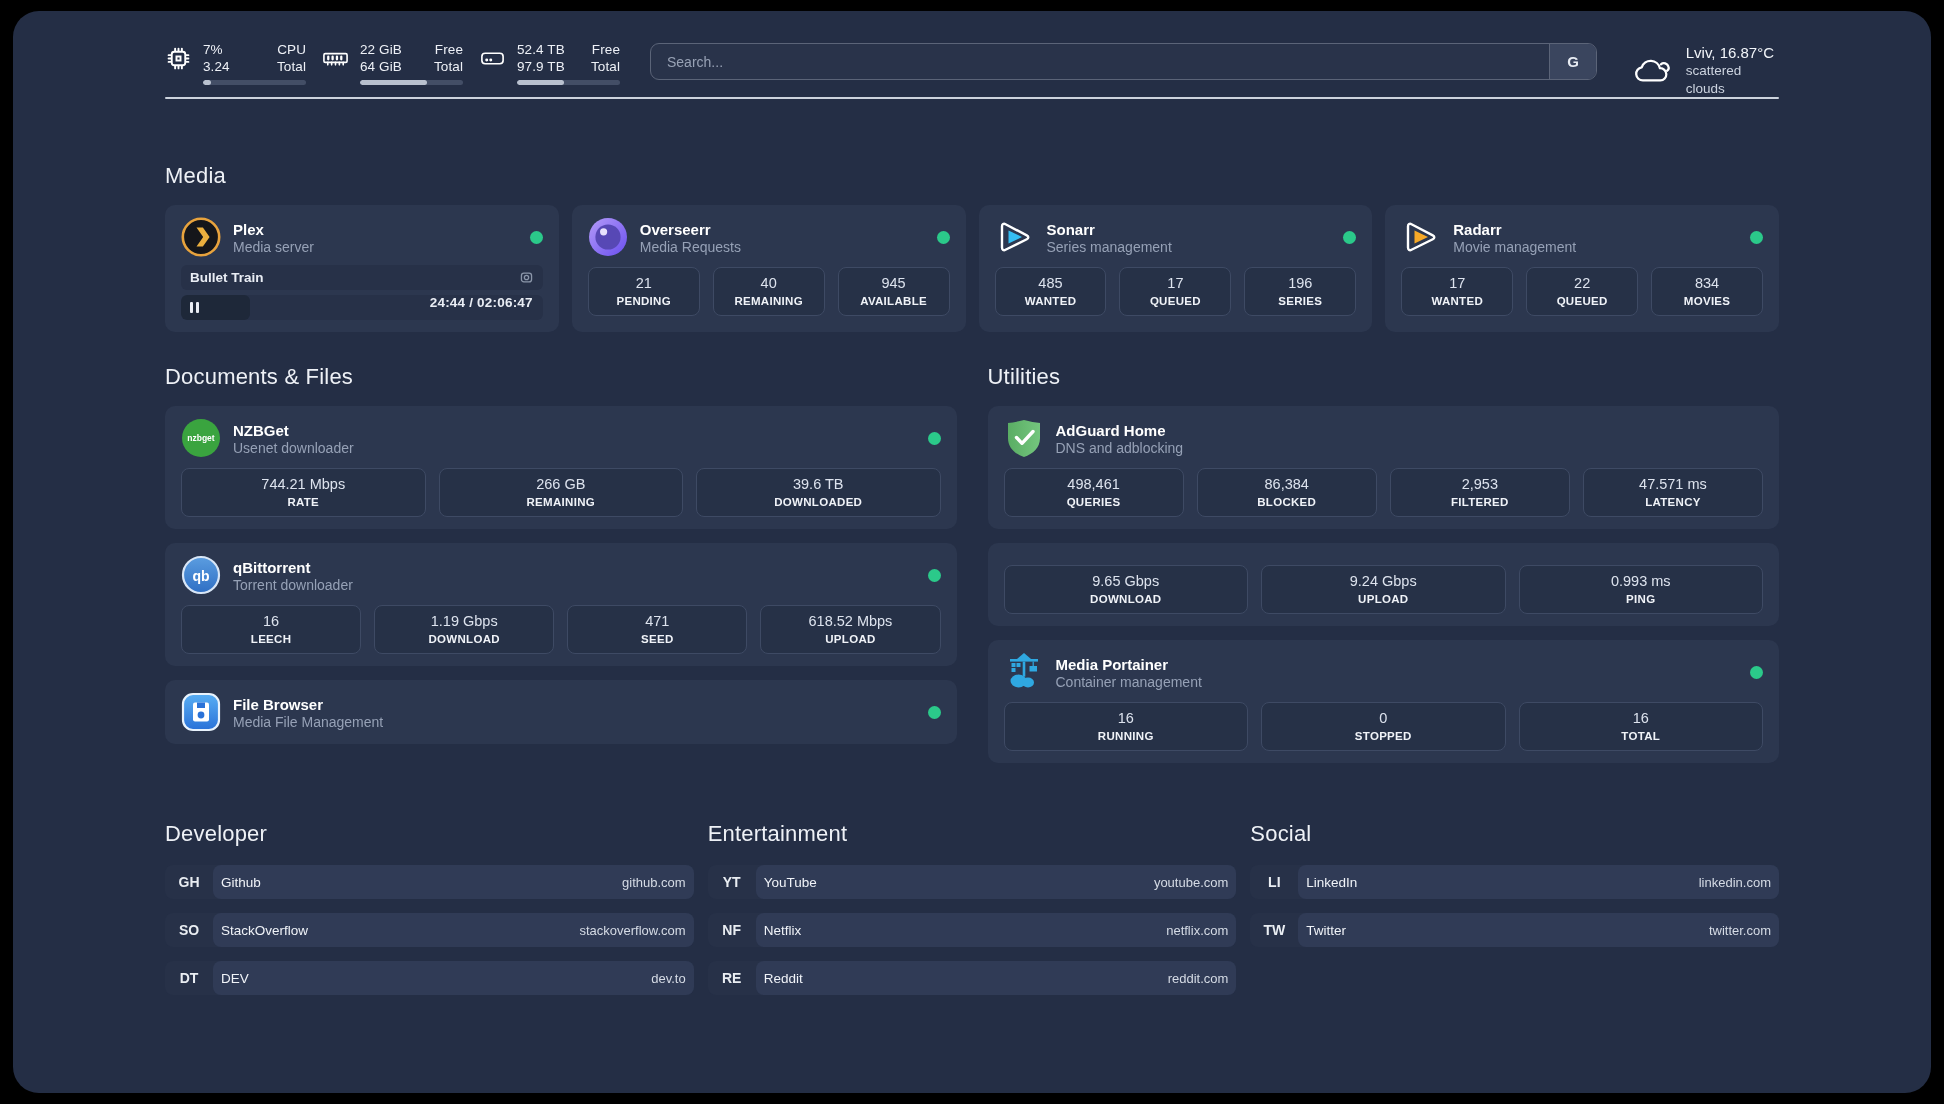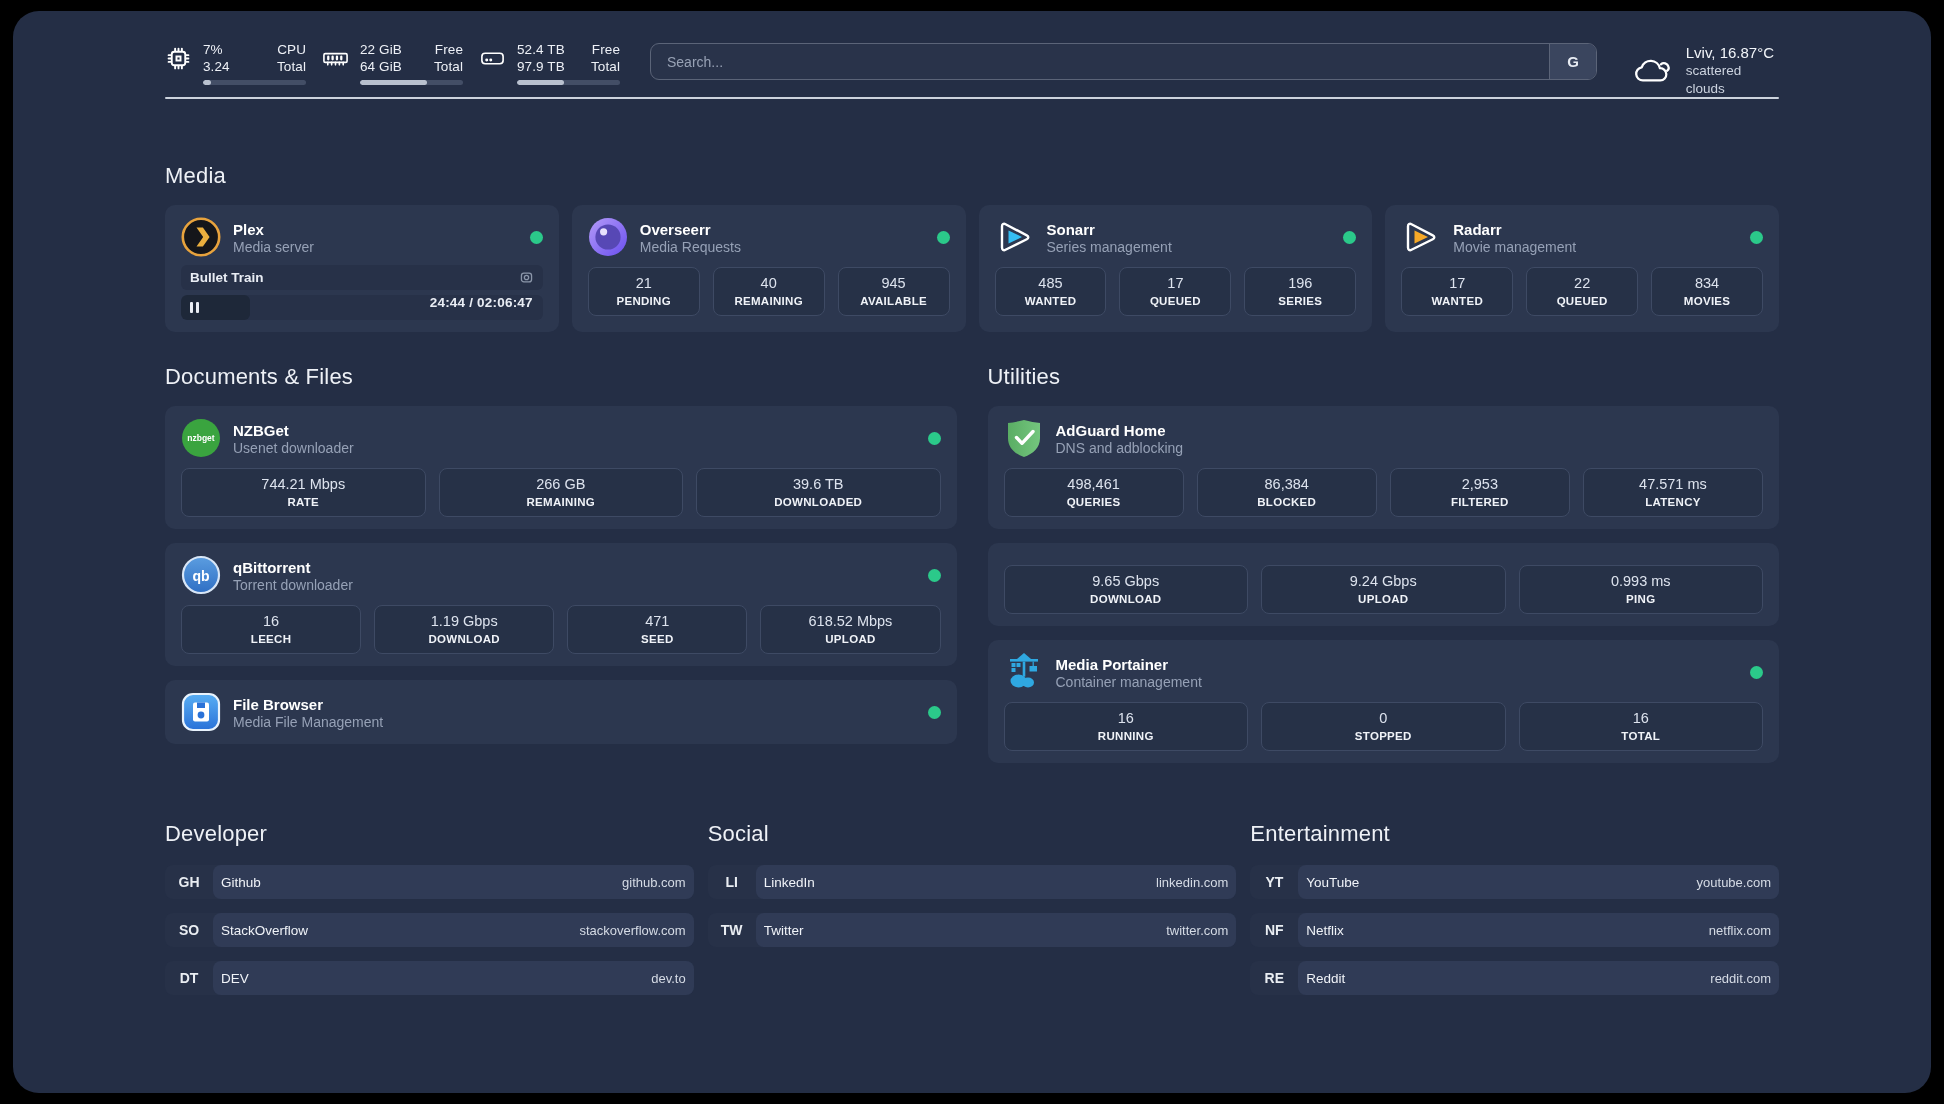--- a/index.html
+++ b/index.html
@@ -519,61 +519,61 @@
           <span class="link-abbr">DT</span>
           <span class="link-bar">
                 <span class="link-name">DEV</span>
                 <span class="link-url">dev.to</span>
               </span>
         </div>
       </div>
     </div>
 
     <div>
+      <h2 class="section-title">Entertainment</h2>
+      <div class="link-rows">
+        <div class="link-row">
+          <span class="link-abbr">YT</span>
+          <span class="link-bar">
+                <span class="link-name">YouTube</span>
+                <span class="link-url">youtube.com</span>
+              </span>
+        </div>
+        <div class="link-row">
+          <span class="link-abbr">NF</span>
+          <span class="link-bar">
+                <span class="link-name">Netflix</span>
+                <span class="link-url">netflix.com</span>
+              </span>
+        </div>
+        <div class="link-row">
+          <span class="link-abbr">RE</span>
+          <span class="link-bar">
+                <span class="link-name">Reddit</span>
+                <span class="link-url">reddit.com</span>
+              </span>
+        </div>
+      </div>
+    </div>
+
+    <div>
       <h2 class="section-title">Social</h2>
       <div class="link-rows">
         <div class="link-row">
           <span class="link-abbr">LI</span>
           <span class="link-bar">
                 <span class="link-name">LinkedIn</span>
                 <span class="link-url">linkedin.com</span>
               </span>
         </div>
         <div class="link-row">
           <span class="link-abbr">TW</span>
           <span class="link-bar">
                 <span class="link-name">Twitter</span>
                 <span class="link-url">twitter.com</span>
               </span>
         </div>
       </div>
     </div>
-
-    <div>
-      <h2 class="section-title">Entertainment</h2>
-      <div class="link-rows">
-        <div class="link-row">
-          <span class="link-abbr">YT</span>
-          <span class="link-bar">
-                <span class="link-name">YouTube</span>
-                <span class="link-url">youtube.com</span>
-              </span>
-        </div>
-        <div class="link-row">
-          <span class="link-abbr">NF</span>
-          <span class="link-bar">
-                <span class="link-name">Netflix</span>
-                <span class="link-url">netflix.com</span>
-              </span>
-        </div>
-        <div class="link-row">
-          <span class="link-abbr">RE</span>
-          <span class="link-bar">
-                <span class="link-name">Reddit</span>
-                <span class="link-url">reddit.com</span>
-              </span>
-        </div>
-      </div>
-    </div>
   </div>
 
 </div>
 </div>
 
 </body></html>

